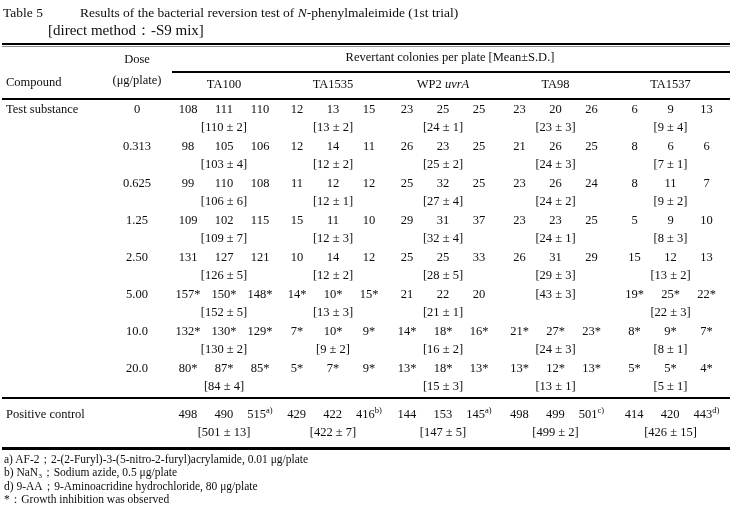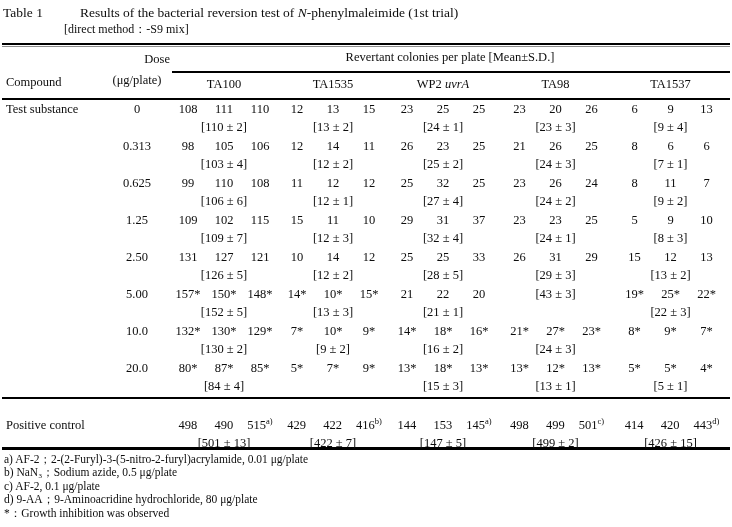--- a/index.html
+++ b/index.html
@@ -8,53 +8,53 @@
   .abs{position:absolute;}
   .rule{position:absolute;left:2px;width:728px;background:#000;}
   #rule-top{top:43px;height:2px;}
   #rule-top-shadow{top:46px;height:1px;background:#8d8d8d;}
   #rule-span{left:172px;width:558px;top:71px;height:2px;}
   #rule-head{top:98px;height:2px;}
   #rule-mid{top:397px;height:2px;}
   #rule-bottom{top:447px;height:3px;}
   #title-line1{left:3px;top:5px;font-size:13.5px;white-space:nowrap;}
   #title-line1 .tmain{margin-left:37px;}
-  #title-line2{left:64px;top:21px;font-size:12px;}
+  #title-line2{left:48px;top:21px;font-size:15px;}
   .hdr{font-size:12.5px;}
   #hdr-compound{left:6px;top:75px;}
-  #hdr-dose1{left:104px;width:66px;top:52px;text-align:right;}
+  #hdr-dose1{left:104px;width:66px;top:52px;text-align:center;}
   #hdr-dose2{left:100px;width:74px;top:73px;text-align:center;}
   #hdr-span{left:172px;width:556px;top:50px;text-align:center;}
   .strain-hdr{top:77px;text-align:center;}
   #hdr-ta100{left:170px;width:108px;}
   #hdr-ta1535{left:278px;width:110px;}
   #hdr-wp2{left:388px;width:110px;}
   #hdr-ta98{left:498px;width:115px;}
   #hdr-ta1537{left:613px;width:115px;}
   #table-body{position:absolute;left:4px;top:100px;width:724px;}
   #positive-control-row{position:absolute;left:4px;top:400px;width:724px;}
   .trow{display:grid;grid-template-columns:100px 66px 108px 110px 110px 115px 115px;height:37px;}
-  #positive-control-row .trow{height:46px;padding-top:16px;}
+  #positive-control-row .trow{height:46px;padding-top:5px;}
   .cell{font-size:12.5px;}
   .compound{text-align:left;padding-left:2px;line-height:18px;white-space:nowrap;}
   .dose{text-align:center;line-height:18px;}
   .vals{display:flex;justify-content:center;gap:11px;height:18px;line-height:18px;}
   .val{min-width:25px;text-align:center;white-space:nowrap;}
   .mean{text-align:center;height:18px;line-height:18px;}
   sup{font-size:8.5px;vertical-align:super;line-height:0;}
   #footnotes{position:absolute;left:4px;top:453px;font-size:11.5px;line-height:13.4px;}
   i{font-style:italic;}
 </style>
 </head>
 <body>
 
 <div class="page">
 
   <div class="abs" id="title-line1">
-    <span>Table 1</span><span class="tmain"><span>Results of the bacterial reversion test of </span><i>N</i><span>-phenylmaleimide (1st trial)</span></span>
+    <span>Table 5</span><span class="tmain"><span>Results of the bacterial reversion test of </span><i>N</i><span>-phenylmaleimide (1st trial)</span></span>
   </div>
   <div class="abs" id="title-line2">[direct method：-S9 mix]</div>
 
   <div class="rule" id="rule-top"></div>
   <div class="rule" id="rule-top-shadow"></div>
   <div class="rule" id="rule-span"></div>
   <div class="rule" id="rule-head"></div>
   <div class="rule" id="rule-mid"></div>
   <div class="rule" id="rule-bottom"></div>
 
@@ -363,20 +363,21 @@
             <span class="val">23*</span>
           </div>
           <div class="mean">[24 ± 3]</div>
         </div>
         <div class="cell strain">
           <div class="vals">
             <span class="val">8*</span>
             <span class="val">9*</span>
             <span class="val">7*</span>
           </div>
+          <div class="mean">[8 ± 1]</div>
         </div>
       </div>
       <div class="trow">
         <div class="cell compound"></div>
         <div class="cell dose">20.0</div>
         <div class="cell strain">
           <div class="vals">
             <span class="val">80*</span>
             <span class="val">87*</span>
             <span class="val">85*</span>
@@ -459,17 +460,16 @@
             <span class="val">443<sup>d)</sup></span>
           </div>
           <div class="mean">[426 ± 15]</div>
         </div>
       </div>
     </div>
 
   <div id="footnotes">
     <div>a) AF-2；2-(2-Furyl)-3-(5-nitro-2-furyl)acrylamide, 0.01 μg/plate</div>
     <div>b) NaN₃；Sodium azide, 0.5 μg/plate</div>
-    <div>c) AF-2, 0.1 μg/plate</div>
     <div>d) 9-AA；9-Aminoacridine hydrochloride, 80 μg/plate</div>
     <div>*：Growth inhibition was observed</div>
   </div>
 </div>
 
 </body></html>

